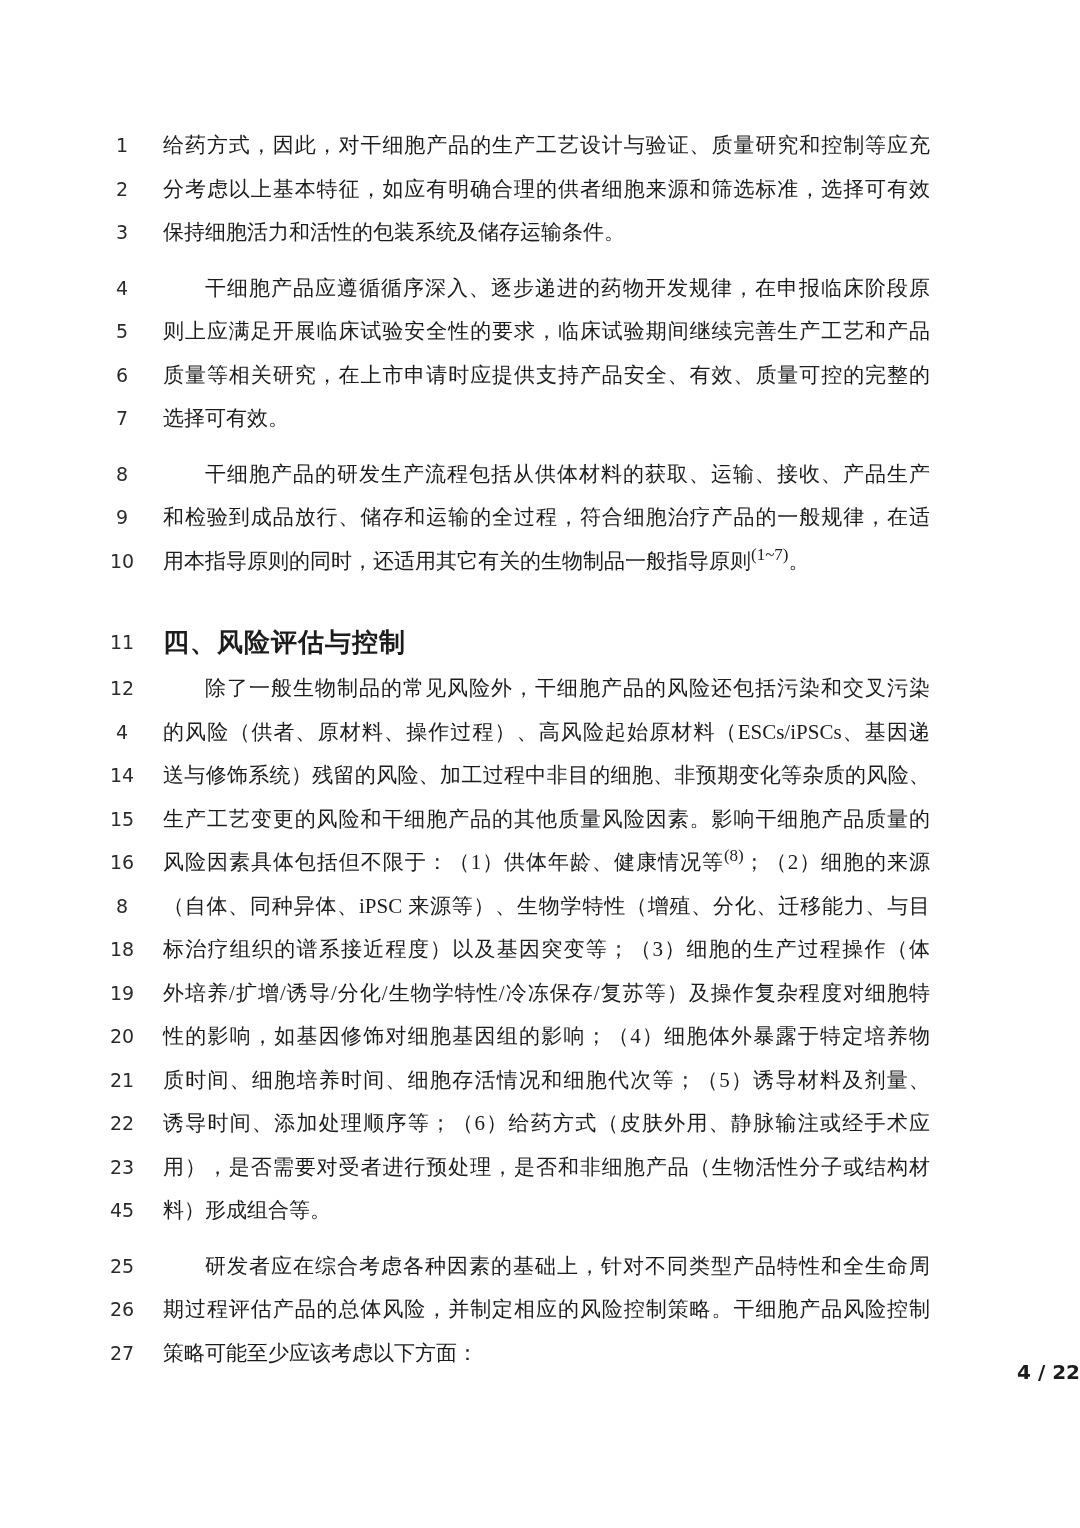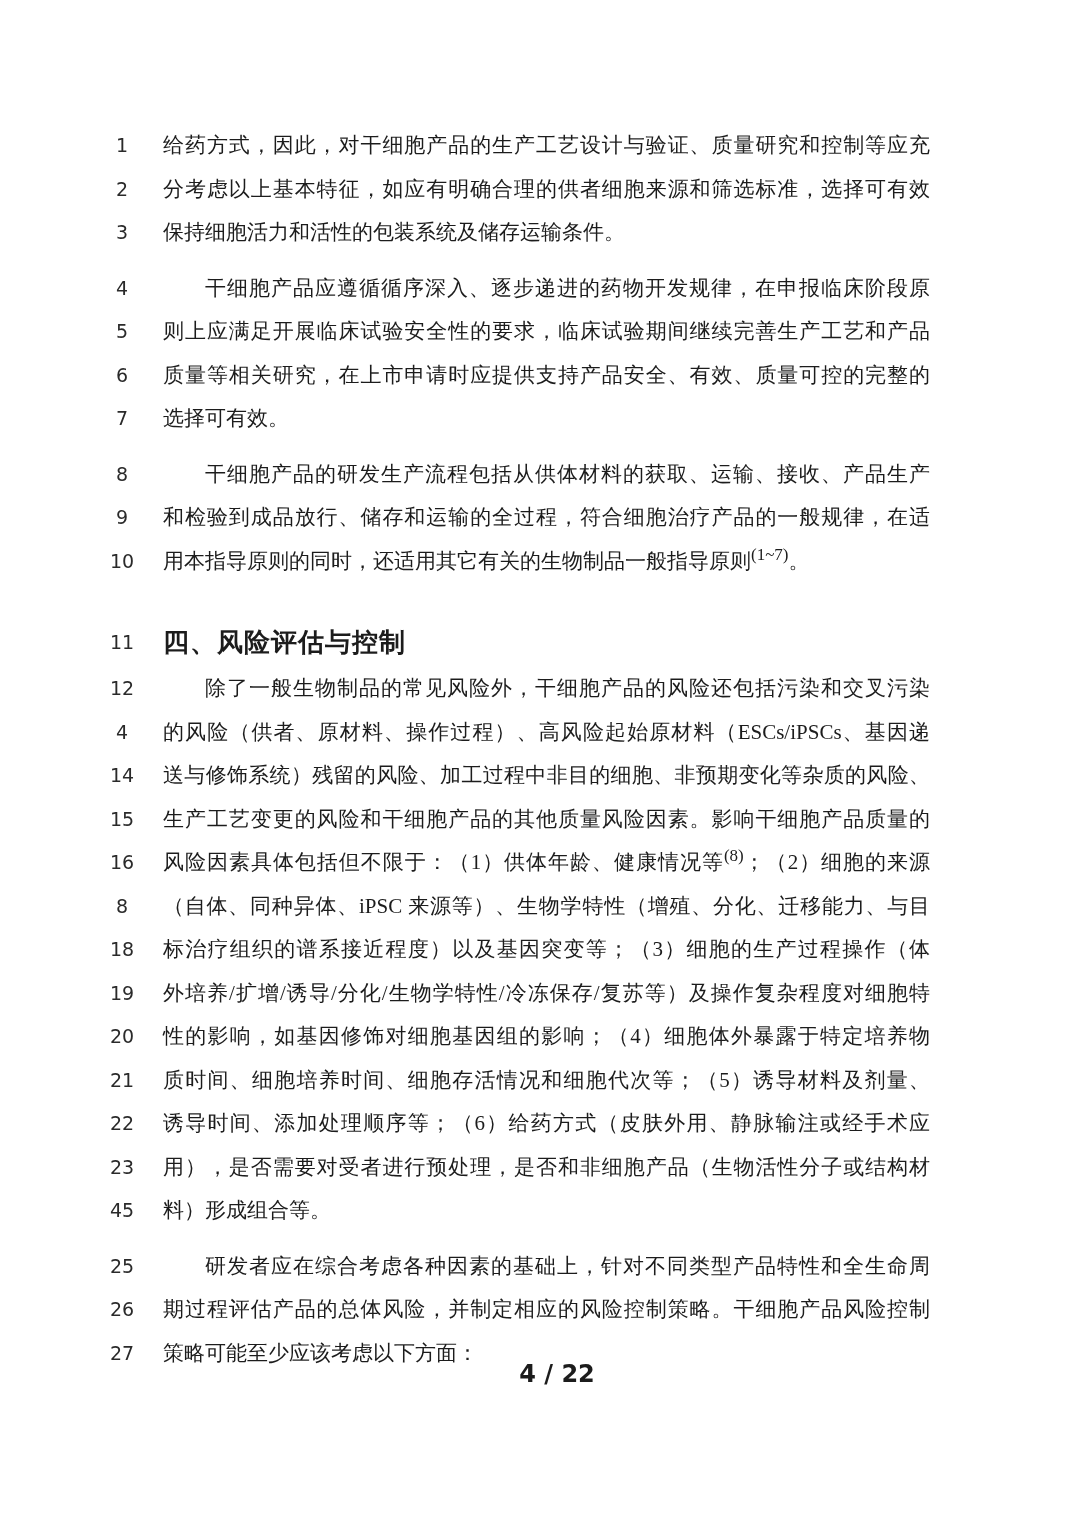--- a/index.html
+++ b/index.html
@@ -65,23 +65,23 @@
   .line-text sup {
     font-size: 17px;
     line-height: 0;
     vertical-align: super;
   }
   .footer {
     position: absolute;
     left: 0;
     right: 0;
     top: 1360px;
-    text-align: center;
+    text-align: right;
     font-family: "DejaVu Sans", "Liberation Sans", sans-serif;
-    font-size: 24px;
+    font-size: 20px;
     font-weight: bold;
     color: #1c1c1c;
     margin-left: 34px;
   }
 </style>
 </head>
 <body>
 
 <div class="page">
   <div class="content">

